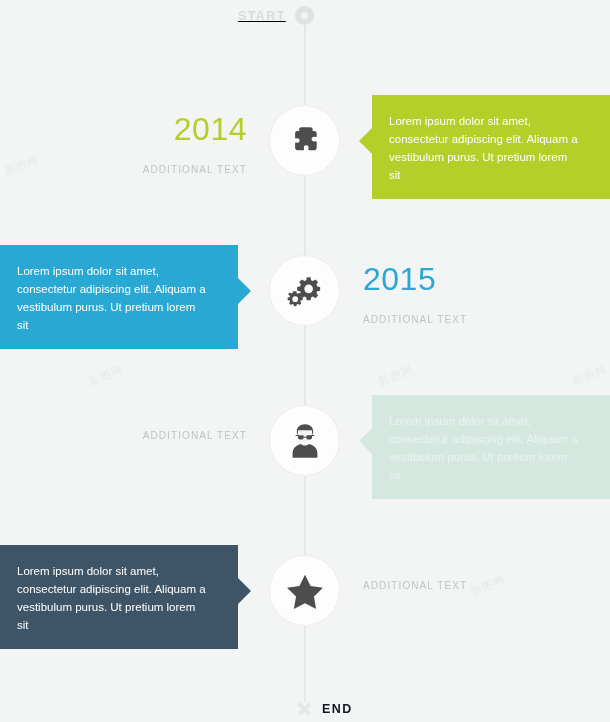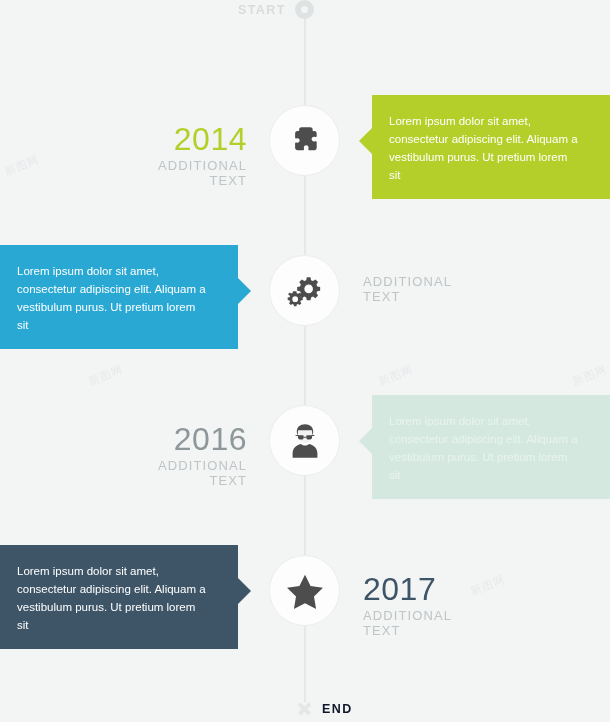--- a/index.html
+++ b/index.html
@@ -22,21 +22,21 @@
   }
 
   
   .cap {
     position:absolute;
     display:flex;
     align-items:center;
     gap:9px;
     white-space:nowrap;
   }
-  #cap-start { left:238px; top:0px; }
+  #cap-start { left:238px; top:6px;text-decoration:underline; }
   #cap-end   { left:296px; top:700px; }
 
   .cap-label {
     font-size:12.5px;
     font-weight:bold;
     letter-spacing:1.4px;
     color:#d9dcdd;
   }
   #cap-end .cap-label { color:#0f172a; }
 
@@ -119,37 +119,37 @@
     position:absolute;
     right:-13px; top:33px;
     border-top:13px solid transparent;
     border-bottom:13px solid transparent;
     border-left:13px solid currentColor;
   }
 
   
   .year-block {
     position:absolute;
-    top:32px;
+    top:22px;
     width:125px;
   }
   .year-left  { left:122px; text-align:right; }
   .year-right { left:363px; text-align:left; }
 
   .year {
     font-size:32px;
     font-weight:300;
     line-height:34px;
     letter-spacing:0.5px;
   }
   .year-sub {
-    font-size:13px;
+    font-size:10px;
     letter-spacing:1.1px;
     color:#bfc4c6;
-    margin-top:2px;
+    margin-top:18px;
   }
 
   
   .wm {
     position:absolute;
     font-size:11px;
     color:rgba(120,140,160,0.10);
     letter-spacing:1px;
     transform:rotate(-22deg);
     pointer-events:none;
@@ -181,58 +181,57 @@
           <path fill="#4d4d4d" d="M13.6 3.2c-1.7 0-2.7 1.2-2.4 2.6.2.9-.4 1.5-1.2 1.3-1.6-.4-2.9.6-2.9 2.3v4.1c0 .8.7 1.3 1.4 1 1.5-.7 3.1.3 3.1 2 0 1.7-1.6 2.7-3.1 2-.7-.3-1.4.2-1.4 1v4.3c0 1.5 1.1 2.5 2.6 2.5h5.2c.9 0 1.4-.8 1.1-1.6-.7-1.7.4-3.4 2.2-3.4 1.8 0 2.9 1.7 2.2 3.4-.3.8.2 1.6 1.1 1.6h4.6c1.5 0 2.6-1.1 2.6-2.6v-5.4c0-.9-.8-1.4-1.6-1-1.7.8-3.5-.3-3.5-2.2 0-1.9 1.8-3 3.5-2.2.8.4 1.6-.1 1.6-1V9.4c0-1.7-1.3-2.7-2.9-2.3-.8.2-1.4-.4-1.2-1.3.3-1.4-.7-2.6-2.4-2.6h-8.6z"></path>
         </svg>
       </span>
     </div>
   </div>
 <div class="row" id="row-1">
     <div class="bubble bubble-left" style="background: rgb(41, 168, 211); color: rgb(41, 168, 211);">
       <p style="color: rgb(255, 255, 255);">Lorem ipsum dolor sit amet, consectetur adipiscing elit. Aliquam a vestibulum purus. Ut pretium lorem sit</p>
     </div>
     <div class="year-block year-right">
+      <div class="year" style="color: rgb(41, 168, 211);">2015</div>
       <div class="year-sub">ADDITIONAL TEXT</div>
     </div>
     <div class="node">
       <span>
         <svg width="40" height="34" viewBox="0 0 40 34" aria-hidden="true">
           <path fill="#4d4d4d" d="M25.5 3.3l.55 2.9 1.9.8 2.5-1.6 2.6 2.6-1.6 2.5.8 1.9 2.9.55v3.7l-2.9.55-.8 1.9 1.6 2.5-2.6 2.6-2.5-1.6-1.9.8-.55 2.9h-3.7l-.55-2.9-1.9-.8-2.5 1.6-2.6-2.6 1.6-2.5-.8-1.9-2.9-.55v-3.7l2.9-.55.8-1.9-1.6-2.5 2.6-2.6 2.5 1.6 1.9-.8.55-2.9h3.7z"></path>
           <circle cx="23.65" cy="14.9" r="4.3" fill="#fdfdfd"></circle>
           <path fill="#4d4d4d" d="M11.4 17.3l.36 1.9 1.25.52 1.64-1.05 1.7 1.7-1.05 1.64.52 1.25 1.9.36v2.42l-1.9.36-.52 1.25 1.05 1.64-1.7 1.7-1.64-1.05-1.25.52-.36 1.9H8.98l-.36-1.9-1.25-.52-1.64 1.05-1.7-1.7 1.05-1.64-.52-1.25-1.9-.36v-2.42l1.9-.36.52-1.25L3.03 20.2l1.7-1.7 1.64 1.05 1.25-.52.36-1.9h2.42z"></path>
           <circle cx="10.19" cy="25.2" r="2.85" fill="#fdfdfd"></circle>
         </svg>
       </span>
     </div>
   </div>
 <div class="row" id="row-2">
     <div class="bubble bubble-right" style="background: rgb(213, 232, 224); color: rgb(213, 232, 224);">
       <p style="color: rgb(232, 243, 239);">Lorem ipsum dolor sit amet, consectetur adipiscing elit. Aliquam a vestibulum purus. Ut pretium lorem sit</p>
     </div>
     <div class="year-block year-left">
-      <div class="year" style="color: rgb(142, 151, 153);">2016</div>
       <div class="year-sub">ADDITIONAL TEXT</div>
     </div>
     <div class="node">
       <span>
         <svg width="36" height="38" viewBox="0 0 36 38" aria-hidden="true">
           <path fill="#4d4d4d" d="M18 2.2c-5 0-8.2 3-8.2 7.3 0 1.1.15 2.1.38 2.9h15.64c.23-.8.38-1.8.38-2.9 0-4.3-3.2-7.3-8.2-7.3z"></path>
           <path fill="#f2f2f2" d="M10.8 10.9c0 5.4 3.1 10 7.2 10s7.2-4.6 7.2-10c0-1-.1-1.8-.3-2.6H11.1c-.2.8-.3 1.6-.3 2.6z"></path>
           <path fill="#4d4d4d" d="M11.6 13.35h4.0c.62 0 1.05.42 1.05 1.0v1.3c0 1.0-.78 1.78-1.9 1.78h-1.9c-1.12 0-1.95-.8-1.95-1.85v-1.2c0-.6.4-1.03 .7-1.03zm8.8 0h4.0c.3 0 .7.43 .7 1.03v1.2c0 1.05-.83 1.85-1.95 1.85h-1.9c-1.12 0-1.9-.78-1.9-1.78v-1.3c0-.58.43-1.0 1.05-1.0zM16.8 14.7h2.4v .95h-2.4zM8.6 13.1h3.0v1.0H8.6zm15.8 0h3.0v1.0h-3.0z"></path>
           <path fill="#4d4d4d" d="M22.0 21.9c-1.2 1.0-2.6 1.55-4.0 1.55s-2.8-.55-4.0-1.55C8.9 23.0 5.6 26.4 5.6 31.1v4.7h24.8v-4.7c0-4.7-3.3-8.1-8.4-9.2z"></path>
         </svg>
       </span>
     </div>
   </div>
 <div class="row" id="row-3">
     <div class="bubble bubble-left" style="background: rgb(62, 85, 103); color: rgb(62, 85, 103);">
       <p style="color: rgb(255, 255, 255);">Lorem ipsum dolor sit amet, consectetur adipiscing elit. Aliquam a vestibulum purus. Ut pretium lorem sit</p>
     </div>
     <div class="year-block year-right">
-      <div class="year" style="color: rgb(62, 85, 103);">2017</div>
       <div class="year-sub">ADDITIONAL TEXT</div>
     </div>
     <div class="node">
       <span>
         <svg width="38" height="36" viewBox="0 0 38 36" aria-hidden="true">
           <path fill="#4d4d4d" d="M19 1.8l5.55 11.25 12.42 1.8-8.99 8.76 2.12 12.37L19 30.14 7.9 35.98l2.12-12.37-8.99-8.76 12.42-1.8z"></path>
         </svg>
       </span>
     </div>
   </div>

